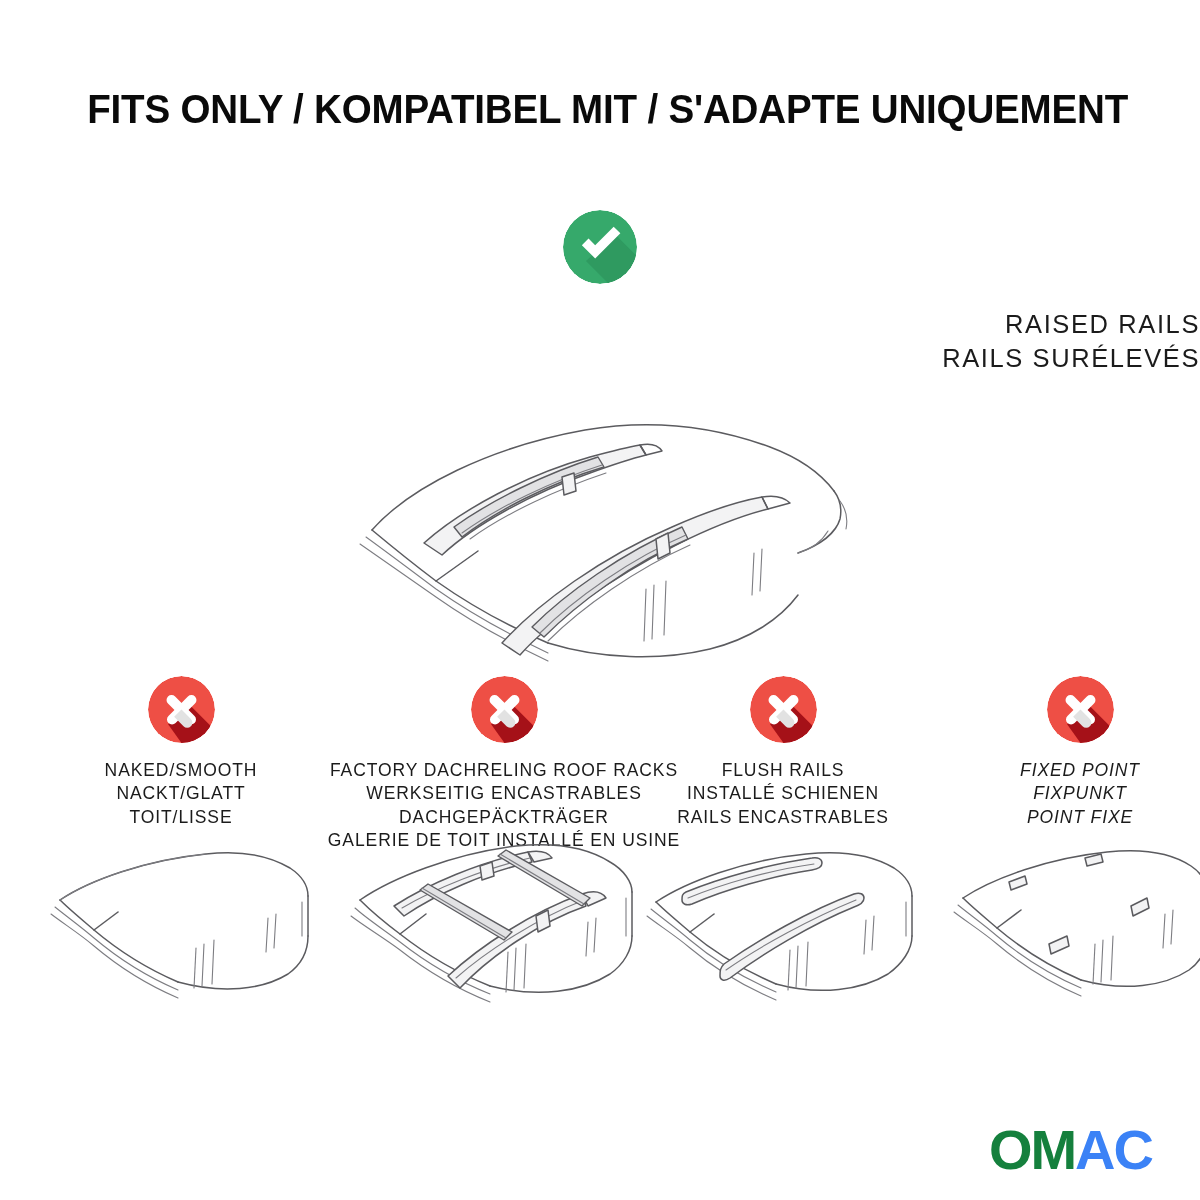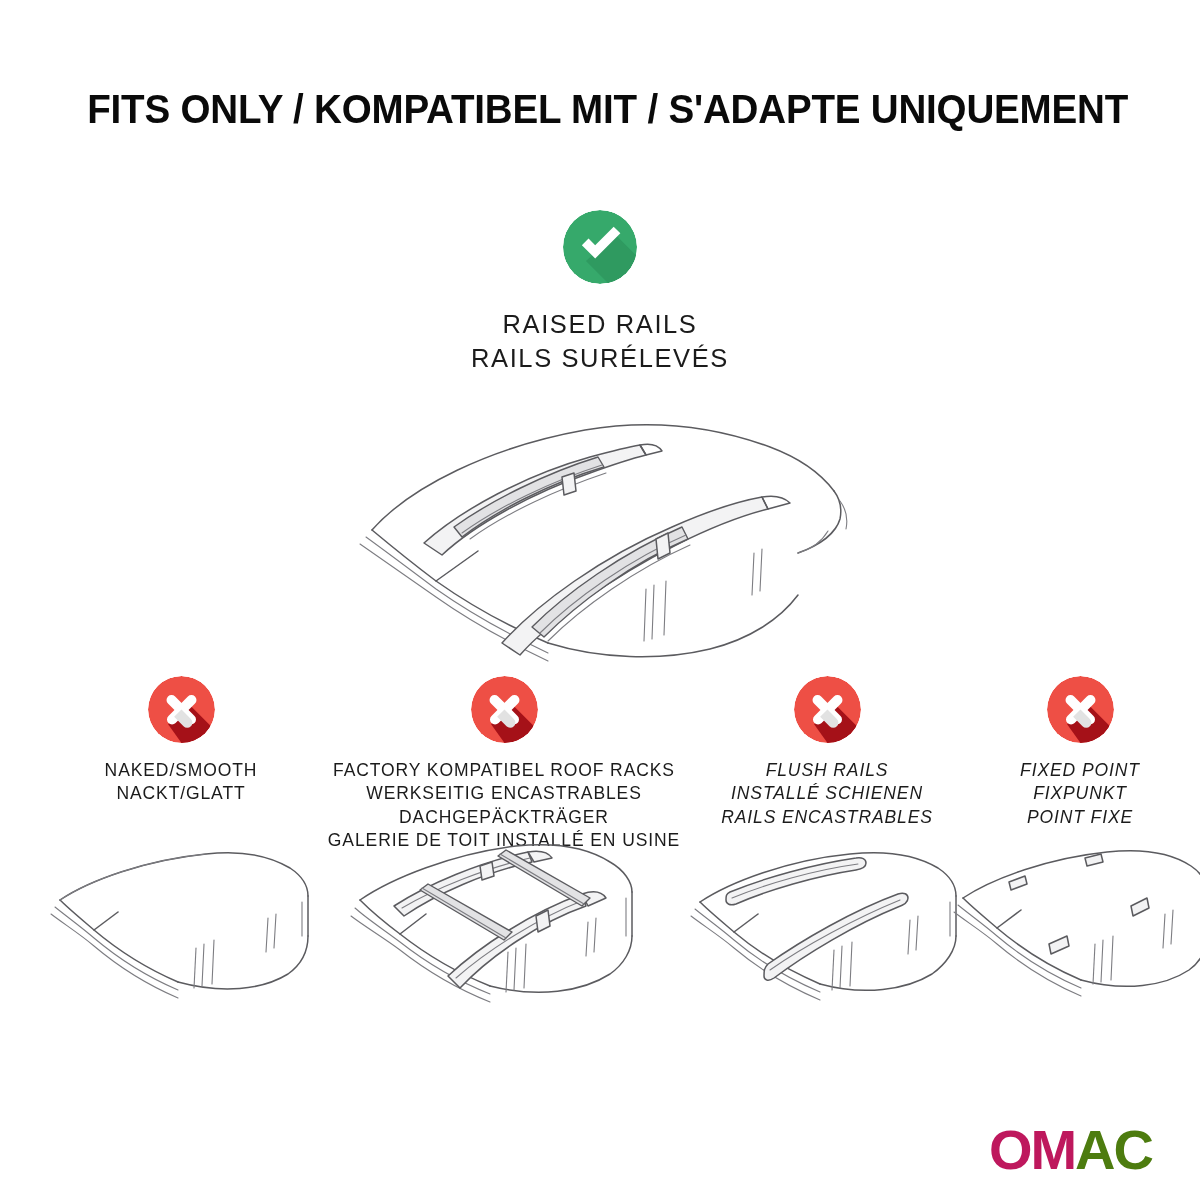--- a/index.html
+++ b/index.html
@@ -48,21 +48,21 @@
   .badge svg{ display:block; width:100%; height:100%; }
 
   .fit-labels{
     margin-top:20px;
     font-size:25.5px;
     line-height:1.33;
     letter-spacing:1.6px;
     color:#1b1b1b;
     font-weight:400;
   }
-  .fit-labels div{ white-space:nowrap; }
+  .fit-labels div{ white-space:nowrap;text-align:right; }
 
   
   .hero-illu{
     position:absolute;
     top:405px;
     left:350px;
     width:500px;
     height:265px;
   }
   .hero-illu svg{ width:100%; height:100%; display:block; }
@@ -95,41 +95,41 @@
   .col-illu{
     position:absolute;
     left:50%;
     transform:translateX(-50%);
   }
   .col-illu svg{ display:block; width:100%; height:100%; }
 
   
   .col-1{ left:42px;  width:278px; }
   .col-2{ left:314px; width:380px; }
-  .col-3{ left:692px; width:270px;font-style:italic; }
+  .col-3{ left:648px; width:270px; }
   .col-4{ left:960px; width:240px;font-style:italic; }
 
   .col-1 .col-illu{ top:164px; width:270px; height:180px; }
   .col-2 .col-illu{ top:152px; width:320px; height:200px; }
   .col-3 .col-illu{ top:164px; width:290px; height:180px; }
   .col-4 .col-illu{ top:164px; width:262px; height:180px; }
 
   
   .logo{
     position:absolute;
     right:48px;
     bottom:22px;
     font-weight:700;
     font-size:56px;
     letter-spacing:-2px;
     line-height:1;
     font-family:"Liberation Sans", sans-serif;
   }
-  .logo .om{ color:#be185d; }
-  .logo .ac{ color:#4d7c0f; }
+  .logo .om{ color:#15803d; }
+  .logo .ac{ color:#3b82f6; }
 
   .stroke { fill:none; stroke:#5b5b5f; stroke-width:1.5; stroke-linecap:round; stroke-linejoin:round; }
   .stroke-thin { fill:none; stroke:#7d7d82; stroke-width:1.1; stroke-linecap:round; stroke-linejoin:round; }
   .fill-light { fill:#f3f3f4; stroke:#5b5b5f; stroke-width:1.5; stroke-linejoin:round; }
   .fill-mid { fill:#e2e2e4; stroke:#5b5b5f; stroke-width:1.4; stroke-linejoin:round; }
 </style>
 </head>
 <body>
 
 <div class="title-bar">
@@ -221,20 +221,21 @@
             <rect x="22" y="43" width="56" height="15" rx="7.5" transform="rotate(45 50 50)"></rect>
             <rect x="22" y="43" width="56" height="15" rx="7.5" transform="rotate(-45 50 50)"></rect>
           </g>
           <path d="M50 50 L64 64 A7.5 7.5 0 0 1 53 75 L39 61 Z" fill="#e2e2e2"></path>
         </g>
       </svg>
     </span>
     <div class="nofit-labels">
       <div>NAKED/SMOOTH</div>
       <div>NACKT/GLATT</div>
+      <div>TOIT/LISSE</div>
     </div>
 
     <div class="col-illu">
       <svg viewBox="0 0 270 180" aria-hidden="true">
         <path class="stroke" d="M14 60 C44 40, 100 20, 160 14 C196 10, 224 16, 244 28 C256 36, 262 46, 262 56"></path>
         <path class="stroke" d="M14 60 C22 68, 34 78, 48 90 C74 112, 104 130, 132 142"></path>
         <path class="stroke-thin" d="M9 67 C20 76, 34 86, 48 98 C74 120, 104 138, 132 150"></path>
         <path class="stroke-thin" d="M5 74 C18 84, 34 94, 48 106 C74 128, 104 146, 132 158"></path>
         <path class="stroke" d="M48 90 L72 72"></path>
         <path class="stroke" d="M132 142 C176 154, 216 150, 242 134 C256 124, 262 110, 262 96"></path>
@@ -263,21 +264,21 @@
           <path d="M59 40 L100 81 L100 100 L50 100 L30 72 Z" fill="#a51118"></path>
           <g fill="#ffffff">
             <rect x="22" y="43" width="56" height="15" rx="7.5" transform="rotate(45 50 50)"></rect>
             <rect x="22" y="43" width="56" height="15" rx="7.5" transform="rotate(-45 50 50)"></rect>
           </g>
           <path d="M50 50 L64 64 A7.5 7.5 0 0 1 53 75 L39 61 Z" fill="#e2e2e2"></path>
         </g>
       </svg>
     </span>
     <div class="nofit-labels">
-      <div>FACTORY KOMPATIBEL ROOF RACKS</div>
+      <div>FACTORY DACHRELING ROOF RACKS</div>
       <div>WERKSEITIG ENCASTRABLES</div>
       <div>DACHGEPÄCKTRÄGER</div>
       <div>GALERIE DE TOIT INSTALLÉ EN USINE</div>
     </div>
 
     <div class="col-illu">
       <svg viewBox="0 0 320 200" aria-hidden="true">
 
         <path class="stroke" d="M16 72 C48 50, 108 26, 172 18 C212 14, 244 20, 266 34 C280 42, 288 54, 288 64"></path>
         <path class="stroke" d="M16 72 C26 82, 40 94, 56 106 C84 128, 116 146, 146 158"></path>

